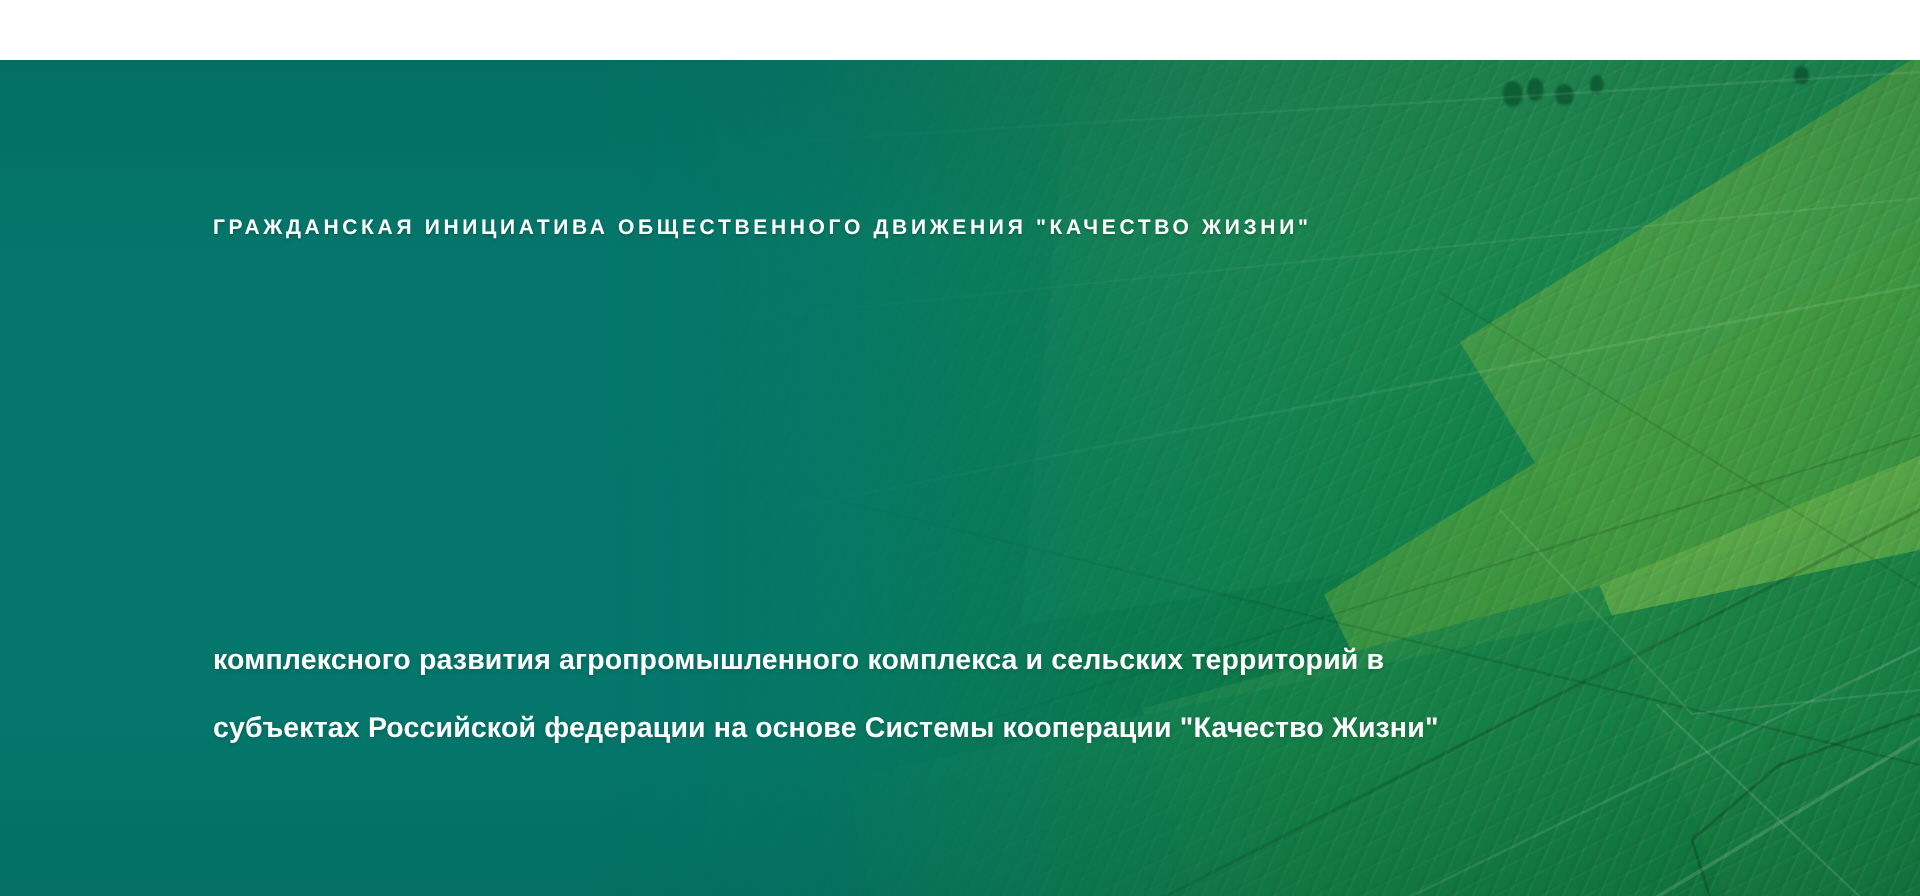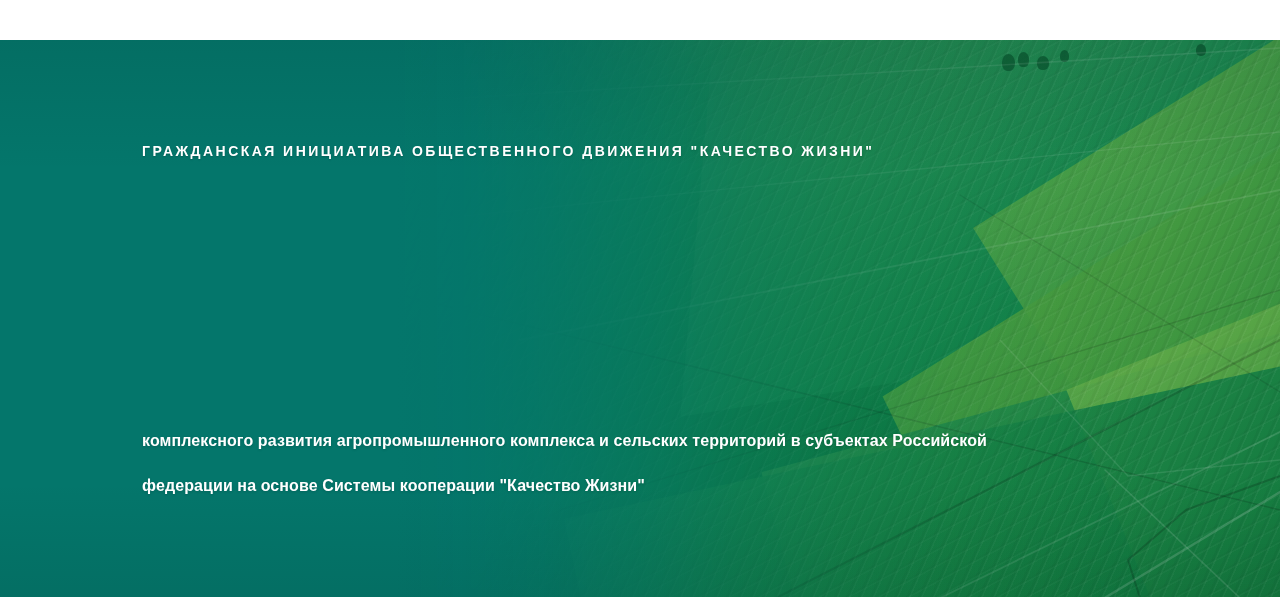--- a/index.html
+++ b/index.html
@@ -231,21 +231,21 @@
     text-shadow: 0 2px 6px rgba(0,0,0,0.12);
   }
 
   .subtitle {
     position: absolute;
     top: 378px;
     left: 0;
     width: 862px;
     margin: 0;
     color: #ffffff;
-    font-size: 16px;
+    font-size: 19px;
     font-weight: 700;
     line-height: 45px;
     letter-spacing: 0.1px;
     text-shadow: 0 1px 3px rgba(0,0,0,0.16);
   }
 </style>
 </head>
 <body>
 
 <div class="hero">

